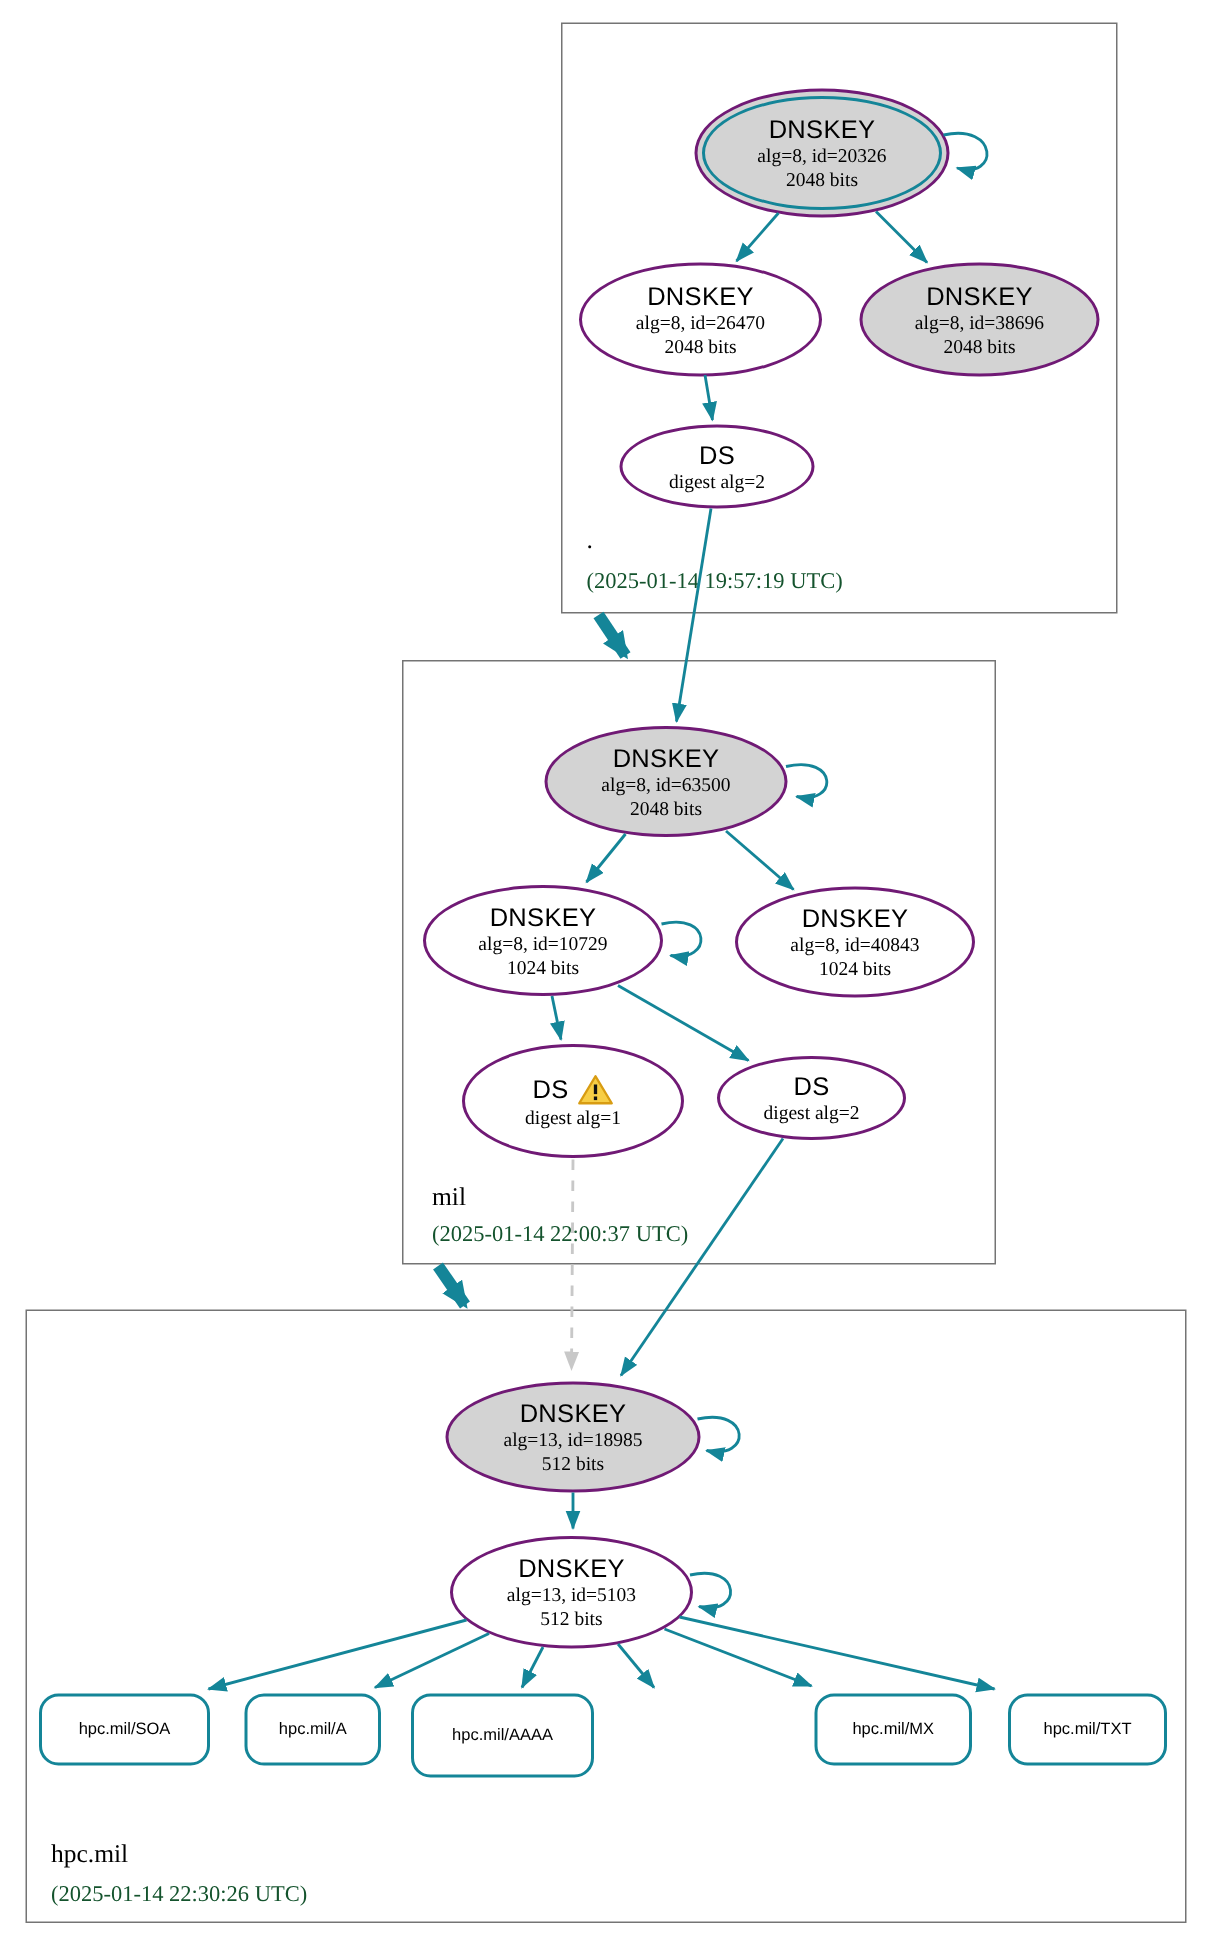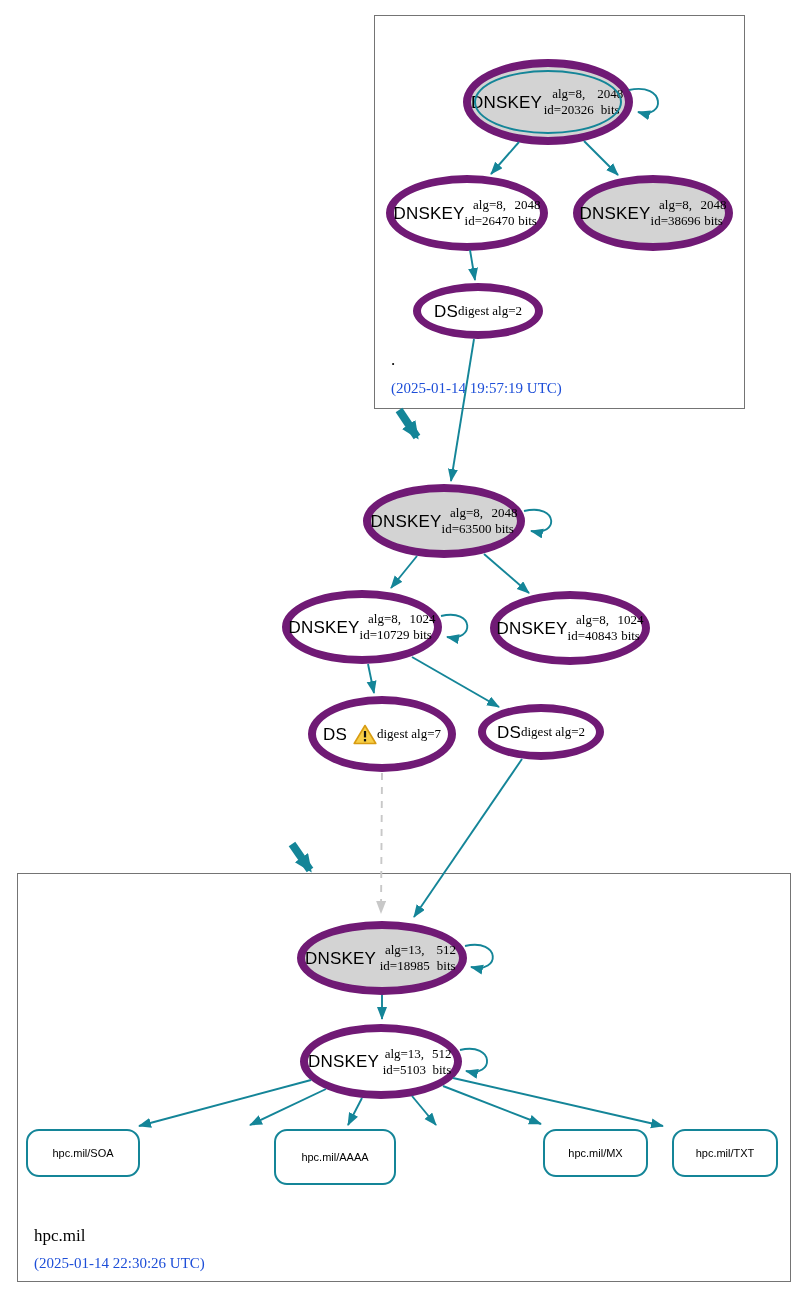--- a/index.html
+++ b/index.html
@@ -7,25 +7,25 @@
     position:relative;width:807px;height:1299px;background:#ffffff;overflow:hidden;
     font-family:"Liberation Sans",sans-serif;color:#000;
   }
   .zonebox{
     position:absolute;border:1px solid #747474;background:transparent;box-sizing:border-box;
   }
   .zone-label{
     position:absolute;font-family:"Liberation Serif",serif;font-size:17px;color:#000;white-space:nowrap;
   }
   .zone-ts{
-    position:absolute;font-family:"Liberation Serif",serif;font-size:15px;color:#1d4ed8;white-space:nowrap;
+    position:absolute;font-family:"Liberation Serif",serif;font-size:15px;color:#14532d;white-space:nowrap;
   }
   .node{
-    position:absolute;box-sizing:border-box;border:8px solid #701a75;border-radius:50%;
-    display:flex;align-items:center;justify-content:center;
+    position:absolute;box-sizing:border-box;border:2px solid #701a75;border-radius:50%;
+    display:flex;flex-direction:column;align-items:center;justify-content:center;
     text-align:center;background:#ffffff;
   }
   .node.gray{background:#d3d3d3;}
   .ring{
     position:absolute;inset:3px;border:2px solid #148598;border-radius:50%;pointer-events:none;
   }
   .nd-title{font-size:17px;line-height:19px;letter-spacing:.2px;}
   .nd-detail,.nd-bits{font-family:"Liberation Serif",serif;font-size:13px;line-height:16px;}
   .titlerow{display:flex;align-items:center;justify-content:center;gap:6px;}
   .rrset{
@@ -38,20 +38,24 @@
 </head>
 <body>
 
 <div class="canvas">
 
   <div class="zonebox" style="left:374px;top:15px;width:371px;height:394px;">
     <div class="zone-label" style="left:16px;top:334px;">.</div>
     <div class="zone-ts" style="left:16px;top:364px;">(2025-01-14 19:57:19 UTC)</div>
   </div>
 
+  <div class="zonebox" style="left:268px;top:440px;width:396px;height:403px;">
+    <div class="zone-label" style="left:19px;top:347px;">mil</div>
+    <div class="zone-ts" style="left:19px;top:374px;">(2025-01-14 22:00:37 UTC)</div>
+  </div>
 
   <div class="zonebox" style="left:17px;top:873px;width:774px;height:409px;">
     <div class="zone-label" style="left:16px;top:352px;">hpc.mil</div>
     <div class="zone-ts" style="left:16px;top:381px;">(2025-01-14 22:30:26 UTC)</div>
   </div>
 
   <div class="node gray" style="left:463px;top:59px;width:170px;height:86px;">
     <div class="ring"></div>
     <div class="nd-title">DNSKEY</div>
     <div class="nd-detail">alg=8, id=20326</div>
@@ -95,21 +99,21 @@
 
   <div class="node" style="left:308px;top:696px;width:148px;height:76px;">
     <div class="titlerow">
       <div class="nd-title">DS</div>
       <svg width="24" height="21" viewBox="0 0 24 21">
         <path d="M12 1.5 L22.8 19.5 L1.2 19.5 Z" fill="#f7ce46" stroke="#d89c12" stroke-width="1.6" stroke-linejoin="round"></path>
         <rect x="10.9" y="7" width="2.2" height="6.4" fill="#111"></rect>
         <rect x="10.9" y="15" width="2.2" height="2.4" fill="#111"></rect>
       </svg>
     </div>
-    <div class="nd-detail">digest alg=7</div>
+    <div class="nd-detail">digest alg=1</div>
   </div>
 
   <div class="node" style="left:478px;top:704px;width:126px;height:56px;">
     <div class="nd-title">DS</div>
     <div class="nd-detail">digest alg=2</div>
   </div>
 
   <div class="node gray" style="left:297px;top:921px;width:170px;height:74px;">
     <div class="nd-title">DNSKEY</div>
     <div class="nd-detail">alg=13, id=18985</div>
@@ -117,20 +121,23 @@
   </div>
 
   <div class="node" style="left:300px;top:1024px;width:162px;height:75px;">
     <div class="nd-title">DNSKEY</div>
     <div class="nd-detail">alg=13, id=5103</div>
     <div class="nd-bits">512 bits</div>
   </div>
 
   <div class="rrset" style="left:26px;top:1129px;width:114px;height:48px;">
     <span>hpc.mil/SOA</span>
+  </div>
+  <div class="rrset" style="left:163px;top:1129px;width:91px;height:48px;">
+    <span>hpc.mil/A</span>
   </div>
   <div class="rrset" style="left:274px;top:1129px;width:122px;height:56px;">
     <span>hpc.mil/AAAA</span>
   </div>
   <div class="rrset" style="left:672px;top:1129px;width:106px;height:48px;">
     <span>hpc.mil/TXT</span>
   </div>
   <div class="rrset" style="left:543px;top:1129px;width:105px;height:48px;">
     <span>hpc.mil/MX</span>
   </div>

